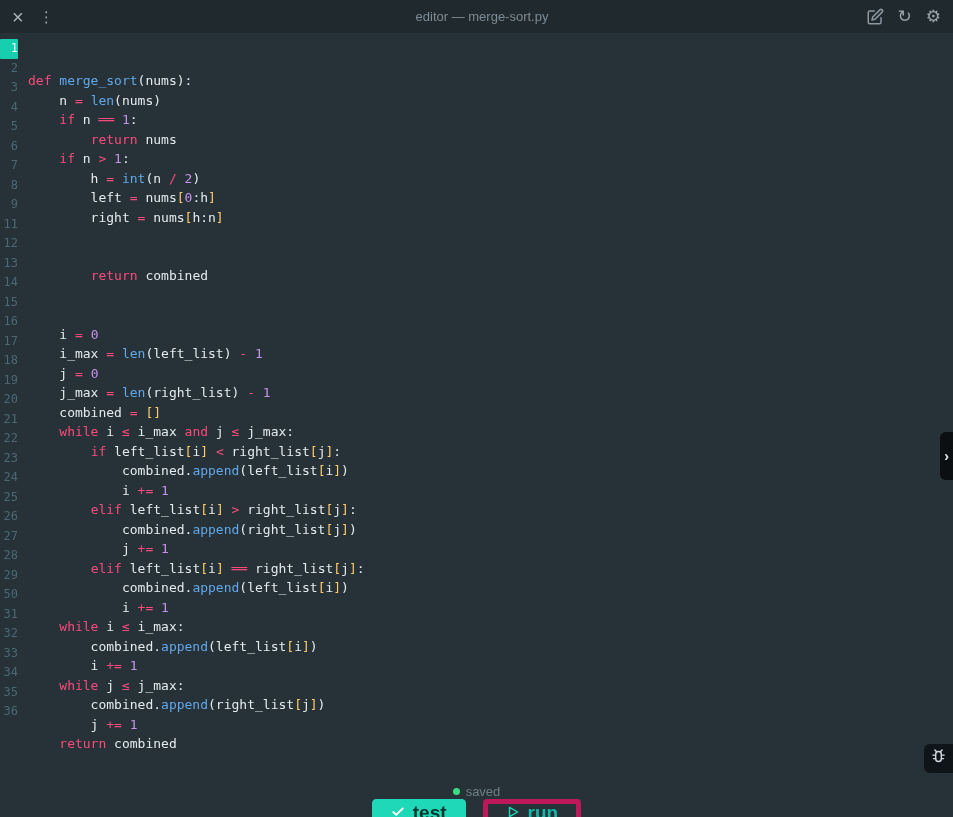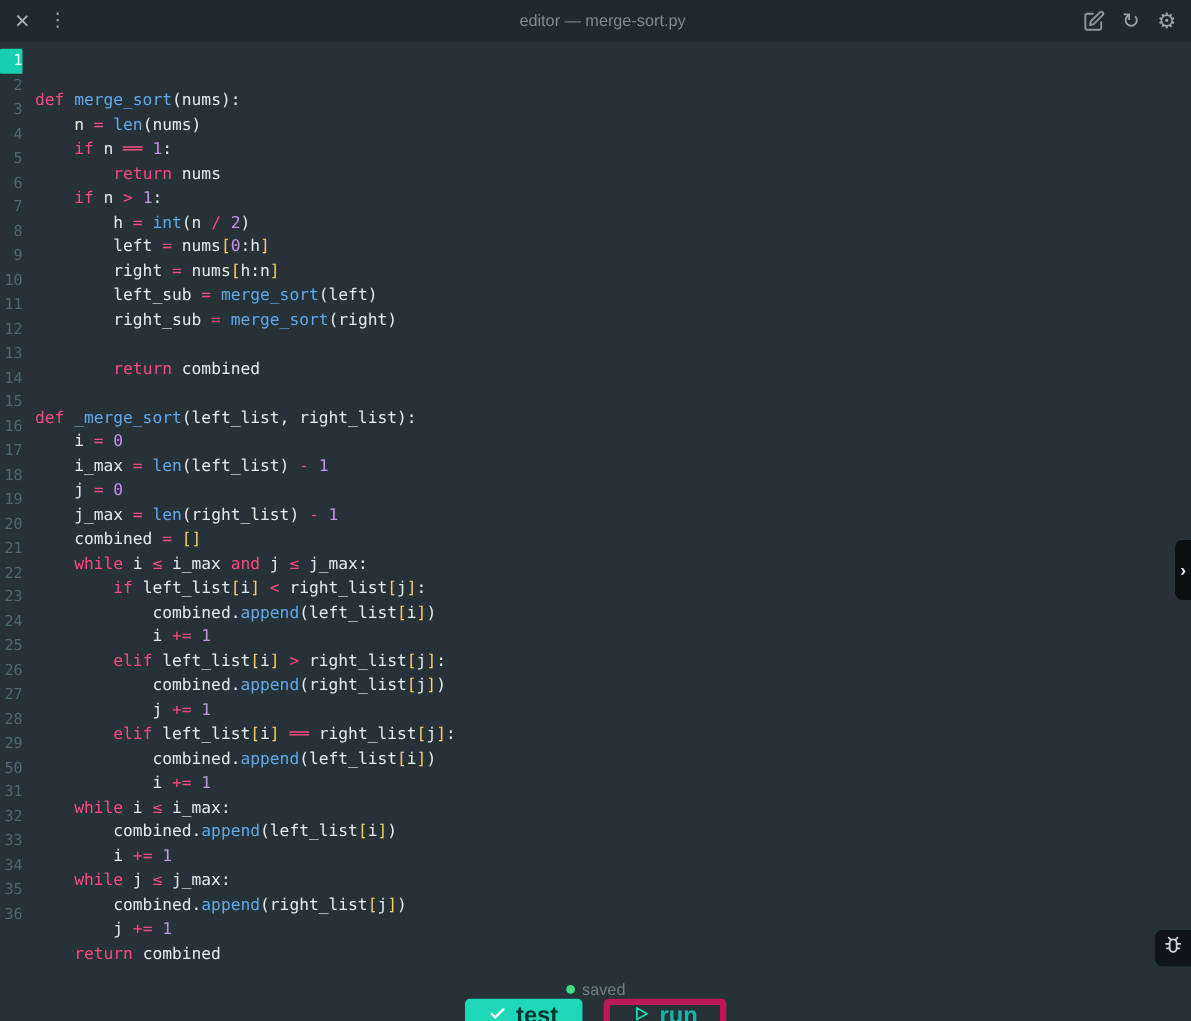--- a/index.html
+++ b/index.html
@@ -137,40 +137,34 @@
         <div class="line">
           <span class="gutter">7</span>
           <span class="code"><span class="tok-p">        left </span><span class="tok-k">=</span><span class="tok-p"> nums</span><span class="tok-b">[</span><span class="tok-n">0</span><span class="tok-p">:h</span><span class="tok-b">]</span></span>
         </div>
         <div class="line">
           <span class="gutter">8</span>
           <span class="code"><span class="tok-p">        right </span><span class="tok-k">=</span><span class="tok-p"> nums</span><span class="tok-b">[</span><span class="tok-p">h:n</span><span class="tok-b">]</span></span>
         </div>
         <div class="line">
           <span class="gutter">9</span>
-          <span class="code"><span class="tok-p">        left_sub </span><span class="tok-k">=</span><span class="tok-p"> </span><span class="tok-f">merge_sort</span><span class="tok-p">(left)</span></span>
-        </div>
-        <div class="line">
-          <span class="gutter">10</span>
-          <span class="code"><span class="tok-p">        right_sub </span><span class="tok-k">=</span><span class="tok-p"> </span><span class="tok-f">merge_sort</span><span class="tok-p">(right)</span></span>
         </div>
         <div class="line">
           <span class="gutter">11</span>
         </div>
         <div class="line">
           <span class="gutter">12</span>
           <span class="code"><span class="tok-p">        </span><span class="tok-k">return</span><span class="tok-p"> combined</span></span>
         </div>
         <div class="line">
           <span class="gutter">13</span>
           <span class="code"></span>
         </div>
         <div class="line">
           <span class="gutter">14</span>
-          <span class="code"><span class="tok-k">def</span><span class="tok-p"> </span><span class="tok-f">_merge_sort</span><span class="tok-p">(left_list, right_list):</span></span>
         </div>
         <div class="line">
           <span class="gutter">15</span>
           <span class="code"><span class="tok-p">    i </span><span class="tok-k">=</span><span class="tok-p"> </span><span class="tok-n">0</span></span>
         </div>
         <div class="line">
           <span class="gutter">16</span>
           <span class="code"><span class="tok-p">    i_max </span><span class="tok-k">=</span><span class="tok-p"> </span><span class="tok-f">len</span><span class="tok-p">(left_list) </span><span class="tok-k">-</span><span class="tok-p"> </span><span class="tok-n">1</span></span>
         </div>
         <div class="line">

